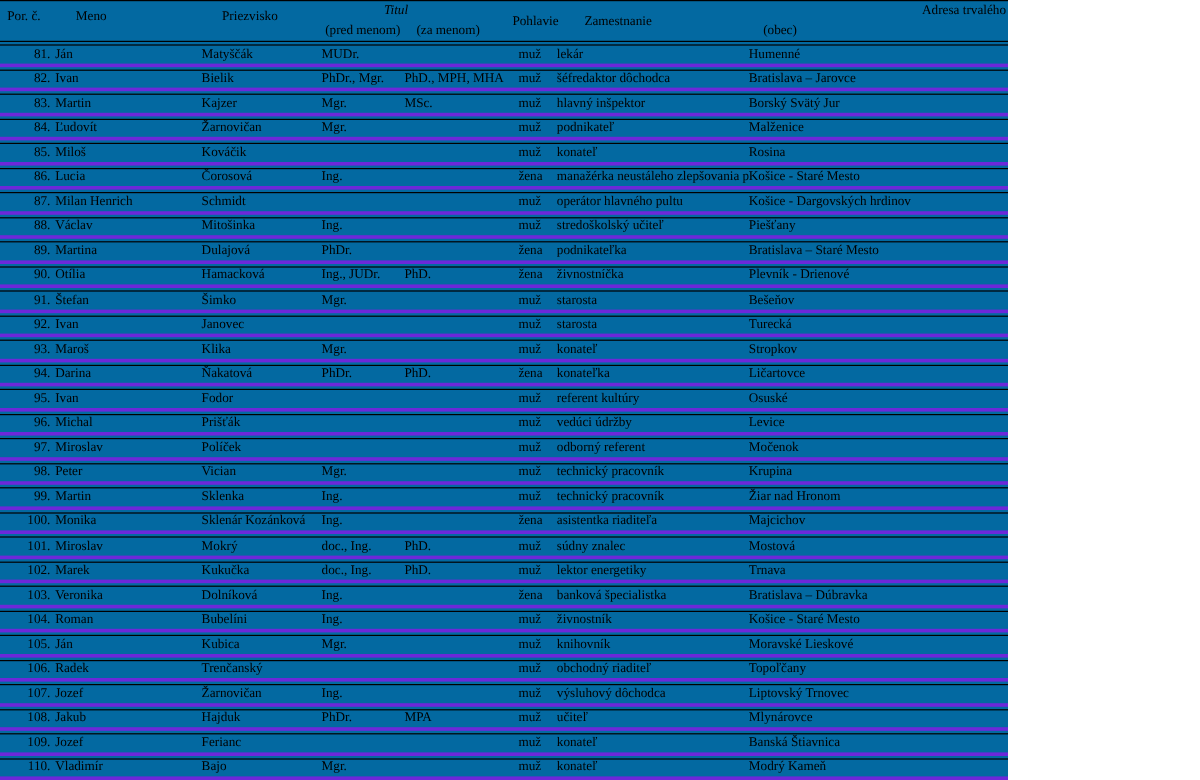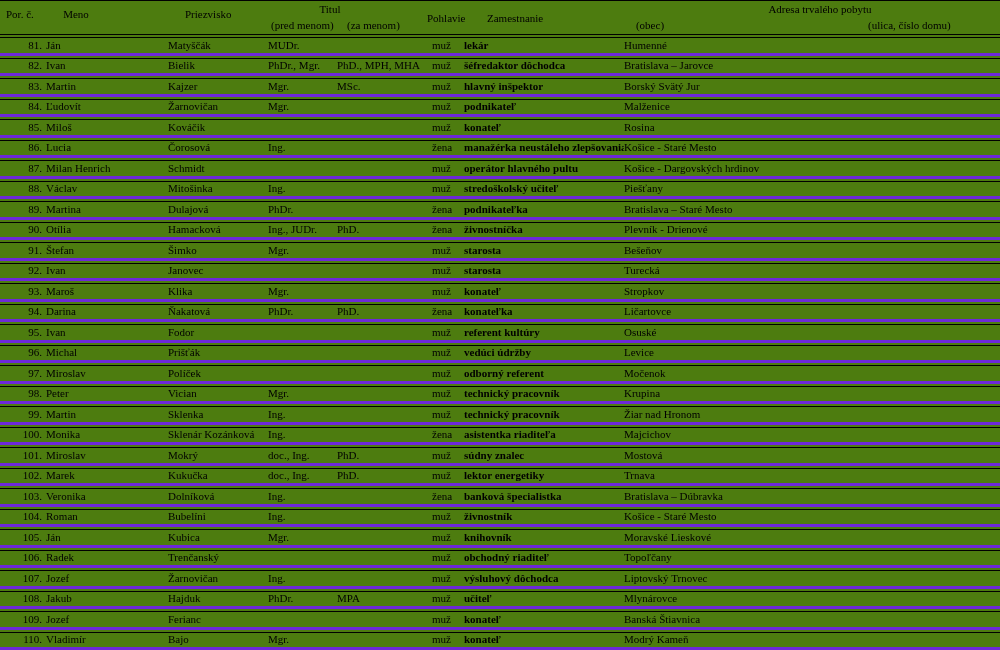--- a/index.html
+++ b/index.html
@@ -2,23 +2,23 @@
 <html><head>
 <meta charset="utf-8">
 <style>
   html, body {
     margin: 0;
     padding: 0;
     background: #ffffff;
   }
   #page {
     position: relative;
-    width: 1000px;
+    width: 840px;
     height: 650px;
-    background: #4d7c0f;
+    background: #0369a1;
     color: #000000;
     font-family: "Liberation Serif", "DejaVu Serif", serif;
     font-size: 11px;
     overflow: hidden;
     border-top: 1.5px solid #000;
     box-sizing: border-box;
   }
   
   .thead {
     position: relative;
@@ -48,34 +48,34 @@
     overflow: visible;
     line-height: 11px;
     flex: 0 0 auto;
   }
   .c.num   { width: 42px;  text-align: right; }
   .c.meno  { width: 126px; padding-left: 4px;  box-sizing: border-box; }
   .c.priez { width: 100px; }
   .c.tpred { width: 69px;  }
   .c.tza   { width: 94px;  }
   .c.pohl  { width: 33px;  padding-left: 1px; box-sizing: border-box; }
-  .c.zam   { width: 160px; overflow: hidden; font-weight: bold; }
+  .c.zam   { width: 160px; overflow: hidden; }
   .c.obec  { width: 246px; }
   .c.ulica { flex: 1 1 auto; }
 </style>
 </head>
 <body>
 
 <div id="page">
 
   <div class="thead">
     <span class="h" style="left:6px;   top:8px;">Por. č.</span>
     <span class="h center" style="left:46px;  top:8px; width:60px;">Meno</span>
     <span class="h" style="left:185px; top:8px;">Priezvisko</span>
-    <span class="h center" style="left:300px; top:3px; width:60px;">Titul</span>
+    <span class="h center" style="left:300px; top:3px; width:60px;font-style:italic;">Titul</span>
     <span class="h" style="left:271px; top:19px;">(pred menom)</span>
     <span class="h" style="left:347px; top:19px;">(za menom)</span>
     <span class="h" style="left:427px; top:12px;">Pohlavie</span>
     <span class="h" style="left:487px; top:12px;">Zamestnanie</span>
     <span class="h center" style="left:720px; top:3px; width:200px;">Adresa trvalého pobytu</span>
     <span class="h center" style="left:620px; top:19px; width:60px;">(obec)</span>
     <span class="h" style="left:868px; top:19px;">(ulica, číslo domu)</span>
   </div>
 
   <div class="tbody">

